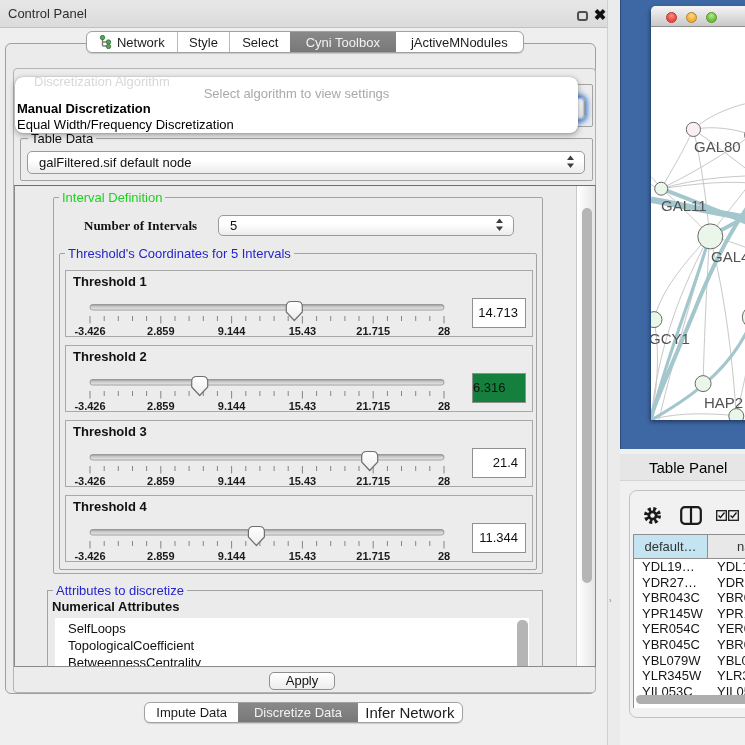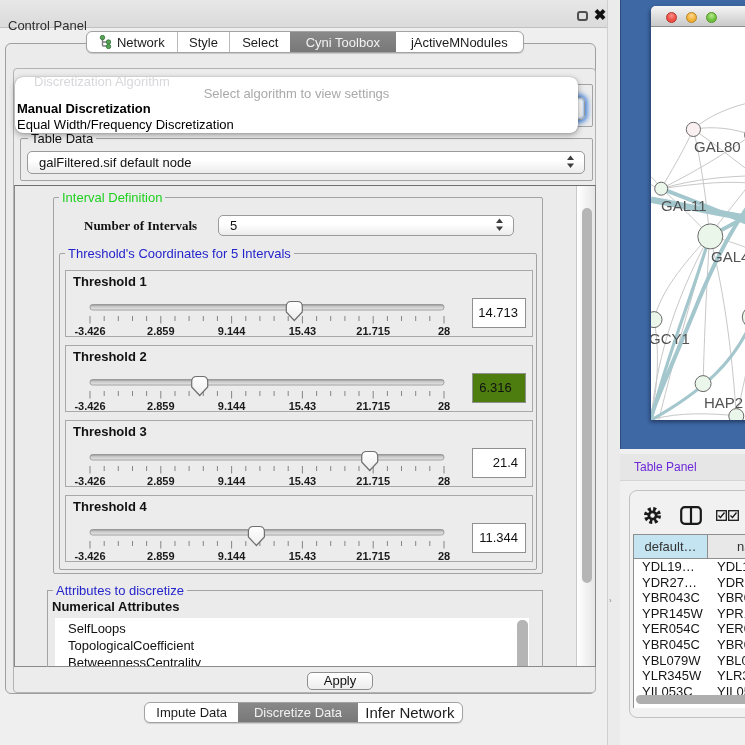--- a/index.html
+++ b/index.html
@@ -3,21 +3,21 @@
 <style>
 * { margin:0; padding:0; box-sizing:border-box; }
 html,body { width:745px; height:745px; overflow:hidden; }
 body { font-family:"Liberation Sans", sans-serif; background:#ededed; position:relative; }
 .abs { position:absolute; }
 .gtitle { position:absolute; top:-8px; background:#ebebeb; padding:0 3px; font-size:13px; line-height:15px; white-space:nowrap; }
 </style></head><body>
 
 <div class="abs" style="left:0;top:0;width:607px;height:745px;background:#efefef;">
 <div class="abs" style="left:0;top:0;width:607px;height:28px;background:linear-gradient(#e7e7e7,#dbdbdb);border-bottom:1px solid #c0c0c0;">
-<div class="abs" style="left:8px;top:0;height:19px;line-height:28px;font-size:13px;color:#2e2e2e;margin-top:12px;">Control Panel</div>
+<div class="abs" style="left:8px;top:0;height:19px;line-height:28px;font-size:13px;color:#2e2e2e;">Control Panel</div>
 <div class="abs" style="left:577px;top:11px;width:11px;height:10px;border:2px solid #4f4f4f;border-radius:3px;"></div>
 <div class="abs" style="left:592px;top:4px;width:16px;height:22px;font-size:15px;font-weight:bold;color:#111;text-align:center;line-height:22px;">✖</div>
 </div>
 <div class="abs" style="left:5px;top:43px;width:591px;height:651px;background:#ebebeb;border:1px solid #9f9f9f;border-radius:6px;"></div>
 <div class="abs" style="left:86px;top:31px;width:438px;height:22px;background:#fff;border:1px solid #a2a2a2;border-radius:6px;overflow:hidden;display:flex;box-shadow:0 1px 1px rgba(0,0,0,0.15);">
       <div style="width:90px;height:100%;font-size:13px;display:flex;align-items:center;justify-content:center;white-space:nowrap;color:#1c1c1c;"><svg width="13" height="14" viewBox="0 0 13 14" style="margin-right:5px;">
           <line x1="3.5" y1="3" x2="3.5" y2="11" stroke="#7d7d7d" stroke-width="1.4"></line>
           <line x1="3.5" y1="7" x2="9" y2="7" stroke="#7d7d7d" stroke-width="1.4"></line>
           <line x1="3.5" y1="11" x2="9" y2="11" stroke="#7d7d7d" stroke-width="1.4"></line>
           <circle cx="3.5" cy="2.5" r="2.2" fill="#58a758" stroke="#2e6b2e" stroke-width="0.8"></circle>
@@ -146,21 +146,21 @@
         <line x1="363.8" y1="45" x2="363.8" y2="50.0" stroke="#858585" stroke-width="1"></line>
         <line x1="378.0" y1="45" x2="378.0" y2="52.5" stroke="#858585" stroke-width="1"></line>
         <text x="24.0" y="64" font-size="11" font-weight="bold" fill="#1a1a1a" text-anchor="middle" font-family="Liberation Sans">-3.426</text>
         <text x="94.8" y="64" font-size="11" font-weight="bold" fill="#1a1a1a" text-anchor="middle" font-family="Liberation Sans">2.859</text>
         <text x="165.6" y="64" font-size="11" font-weight="bold" fill="#1a1a1a" text-anchor="middle" font-family="Liberation Sans">9.144</text>
         <text x="236.4" y="64" font-size="11" font-weight="bold" fill="#1a1a1a" text-anchor="middle" font-family="Liberation Sans">15.43</text>
         <text x="307.2" y="64" font-size="11" font-weight="bold" fill="#1a1a1a" text-anchor="middle" font-family="Liberation Sans">21.715</text>
         <text x="378.0" y="64" font-size="11" font-weight="bold" fill="#1a1a1a" text-anchor="middle" font-family="Liberation Sans">28</text>
         <path d="M 125.7 41 L 125.7 35.5 Q 125.7 30.5 130.7 30.5 L 136.7 30.5 Q 141.7 30.5 141.7 35.5 L 141.7 41 L 133.7 49.5 Z" fill="url(#th345)" stroke="#6f6f6f" stroke-width="1.2"></path>
       </svg>
-<div class="abs" style="left:406px;top:27px;width:54px;height:30px;background:#4d7c0f;border:1px solid #909090;font-size:13px;color:#111;text-align:center;line-height:28px;padding-right:7px;">6.316</div>
+<div class="abs" style="left:406px;top:27px;width:54px;height:30px;background:#15803d;border:1px solid #909090;font-size:13px;color:#111;text-align:left;line-height:28px;padding-right:7px;">6.316</div>
 </div>
 <div class="abs" style="left:65px;top:420px;width:468px;height:67px;border:1px solid #a8a8a8;background:#ececec;">
 <div class="abs" style="left:7px;top:3px;font-size:13px;font-weight:bold;color:#111;line-height:16px;">Threshold 3</div>
 <svg class="abs" style="left:0;top:0;" width="468" height="67" viewBox="0 0 468 67">
         <defs>
           <linearGradient id="tg420" x1="0" y1="0" x2="0" y2="1">
             <stop offset="0" stop-color="#8f8f8f"></stop>
             <stop offset="0.35" stop-color="#c6c6c6"></stop>
             <stop offset="1" stop-color="#e9e9e9"></stop>
           </linearGradient>
@@ -258,21 +258,21 @@
 <div class="abs" style="left:406px;top:27px;width:54px;height:30px;background:#fff;border:1px solid #909090;font-size:13px;color:#111;text-align:right;line-height:28px;padding-right:7px;">11.344</div>
 </div>
 <div class="abs" style="left:47px;top:590px;width:496px;height:77px;border:1px solid #a3a3a3;border-bottom:none;">
 <span class="gtitle" style="left:5px;color:#2424cc;">Attributes to discretize</span>
 </div>
 <div class="abs" style="left:52px;top:599px;width:200px;height:15px;font-size:13px;font-weight:bold;color:#111;line-height:15px;">Numerical Attributes</div>
 <div class="abs" style="left:55px;top:618px;width:474px;height:48px;background:#fff;overflow:hidden;">
 <div style="padding-left:13px;font-size:13px;color:#111;line-height:16.8px;padding-top:3px;">SelfLoops<br>TopologicalCoefficient<br>BetweennessCentrality</div>
 <div class="abs" style="right:1px;top:2px;width:11px;height:60px;background:#b5b5b5;border-radius:5px;"></div>
 </div>
-<div class="abs" style="left:269px;top:672px;width:66px;height:18px;background:linear-gradient(#ffffff,#ededed);border:1px solid #8f8f8f;border-radius:5px;font-size:13px;color:#111;text-align:center;line-height:16px;margin-left:38px;">Apply</div>
+<div class="abs" style="left:269px;top:672px;width:66px;height:18px;background:linear-gradient(#ffffff,#ededed);border:1px solid #8f8f8f;border-radius:5px;font-size:13px;color:#111;text-align:center;line-height:16px;">Apply</div>
 <div class="abs" style="left:144px;top:702px;width:319px;height:21px;background:#fff;border:1px solid #a2a2a2;border-radius:6px;overflow:hidden;display:flex;box-shadow:0 1px 1px rgba(0,0,0,0.15);">
       <div style="width:94px;height:100%;font-size:13px;display:flex;align-items:center;justify-content:center;white-space:nowrap;color:#1c1c1c;">Impute Data</div>
       <div style="width:120px;height:100%;font-size:13px;display:flex;align-items:center;justify-content:center;white-space:nowrap;background:linear-gradient(#898989,#787878);color:#f2f2f2;">Discretize Data</div>
       <div style="width:105px;height:100%;font-size:15px;display:flex;align-items:center;justify-content:center;white-space:nowrap;color:#1c1c1c;">Infer Network</div>
     </div>
 </div>
 <div class="abs" style="left:15px;top:77px;width:563px;height:56px;background:#fff;border-radius:8px;box-shadow:0 2px 6px rgba(0,0,0,0.35),0 0 1px rgba(0,0,0,0.4);">
 <div class="abs" style="left:19px;top:-3px;font-size:13px;color:#d8d8dc;white-space:nowrap;">Discretization Algorithm</div>
 <div class="abs" style="left:0;top:9px;width:563px;text-align:center;font-size:13px;color:#a9a9a9;">Select algorithm to view settings</div>
 <div class="abs" style="left:2px;top:24px;font-size:13px;font-weight:bold;color:#000;">Manual Discretization</div>
@@ -337,21 +337,21 @@
             <text x="-2" y="312" font-size="15" fill="#535353" font-family="Liberation Sans">GCY1</text>
             <text x="104" y="311" font-size="15" fill="#535353" font-family="Liberation Sans">HA</text>
             <text x="53" y="376" font-size="15" fill="#535353" font-family="Liberation Sans">HAP2</text>
           </g>
         </svg>
 </div>
 </div>
 </div>
 <div class="abs" style="left:620px;top:449px;width:125px;height:296px;background:#f0f0f0;">
 <div class="abs" style="left:0;top:5px;width:125px;height:27px;background:#e6e6e6;border-bottom:1px solid #d5d5d5;">
-<div style="margin-left:14px;font-size:12px;color:#6d28d9;line-height:27px;">Table Panel</div>
+<div style="margin-left:29px;font-size:15px;color:#000000;line-height:27px;">Table Panel</div>
     </div>
 <div class="abs" style="left:9px;top:41px;width:130px;height:228px;background:#f1f1f1;border:1px solid #c2c2c2;border-radius:8px 0 0 8px;">
 <svg class="abs" style="left:13px;top:15px;" width="19" height="19" viewBox="0 0 19 19">
         <circle cx="9.5" cy="9.5" r="6" fill="none" stroke="#1a1a1a" stroke-width="5" stroke-dasharray="2.6 2.1"></circle>
         <circle cx="9.5" cy="9.5" r="5" fill="#1a1a1a"></circle>
         <circle cx="9.5" cy="9.5" r="2.2" fill="#f1f1f1"></circle>
       </svg>
 <svg class="abs" style="left:50px;top:15px;" width="22" height="19" viewBox="0 0 22 19">
         <rect x="1.2" y="1.2" width="19.6" height="16.6" rx="3.5" fill="none" stroke="#1a1a1a" stroke-width="2.2"></rect>
         <line x1="11" y1="1.5" x2="11" y2="17.5" stroke="#1a1a1a" stroke-width="2.2"></line>

